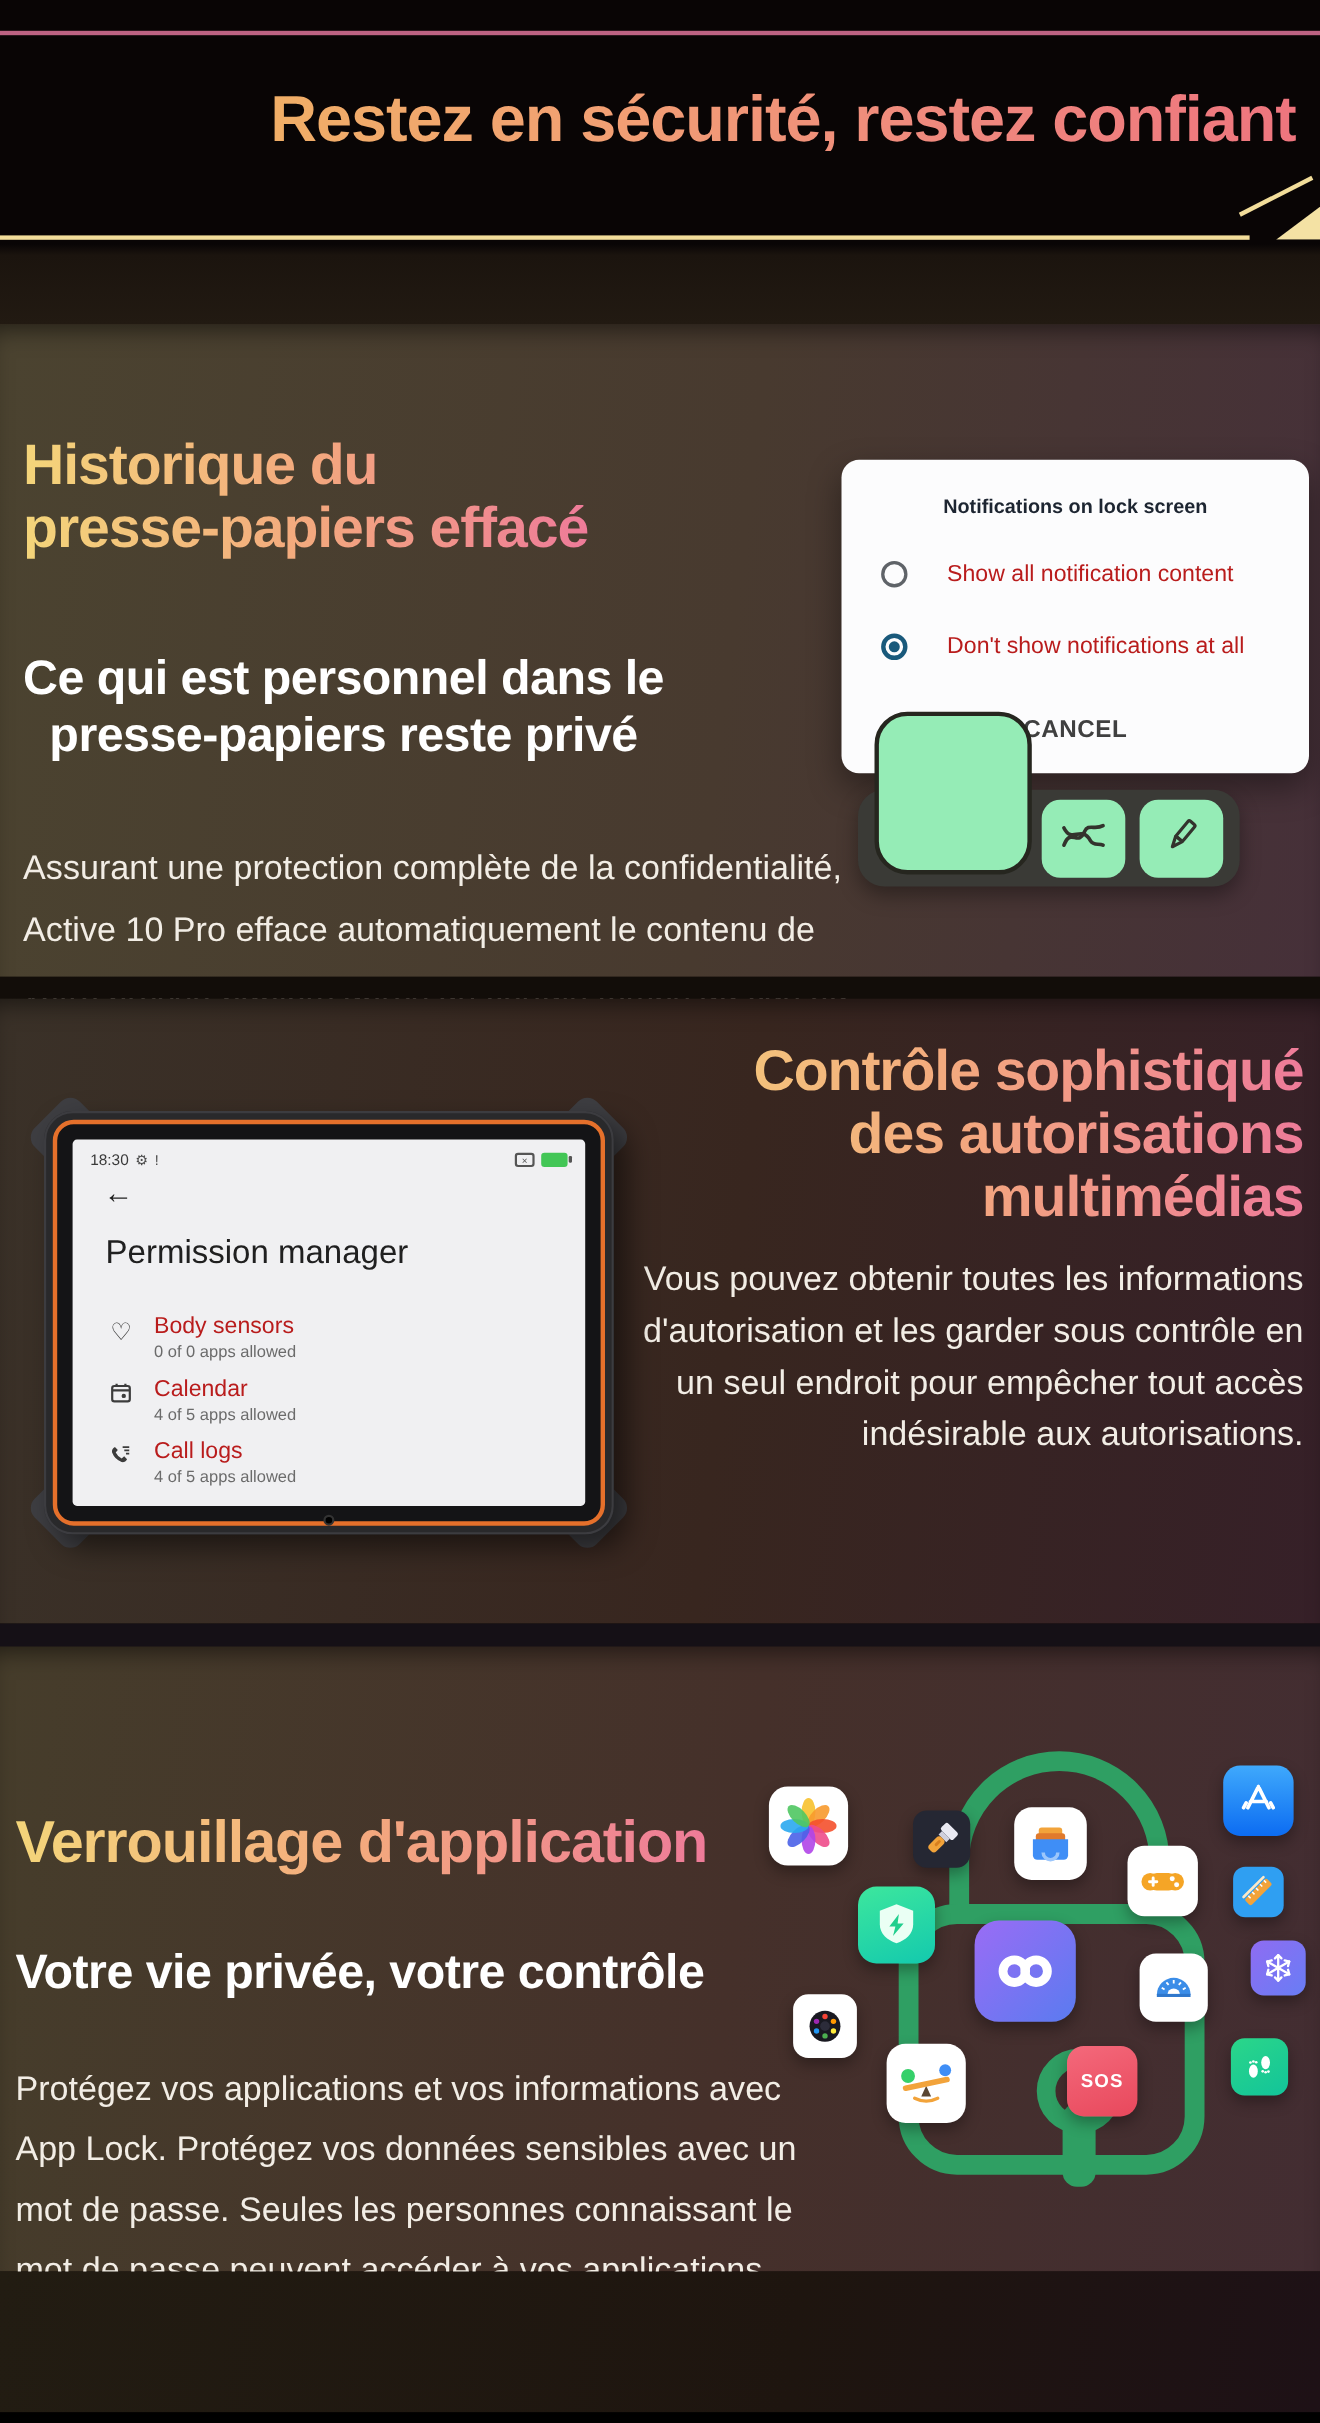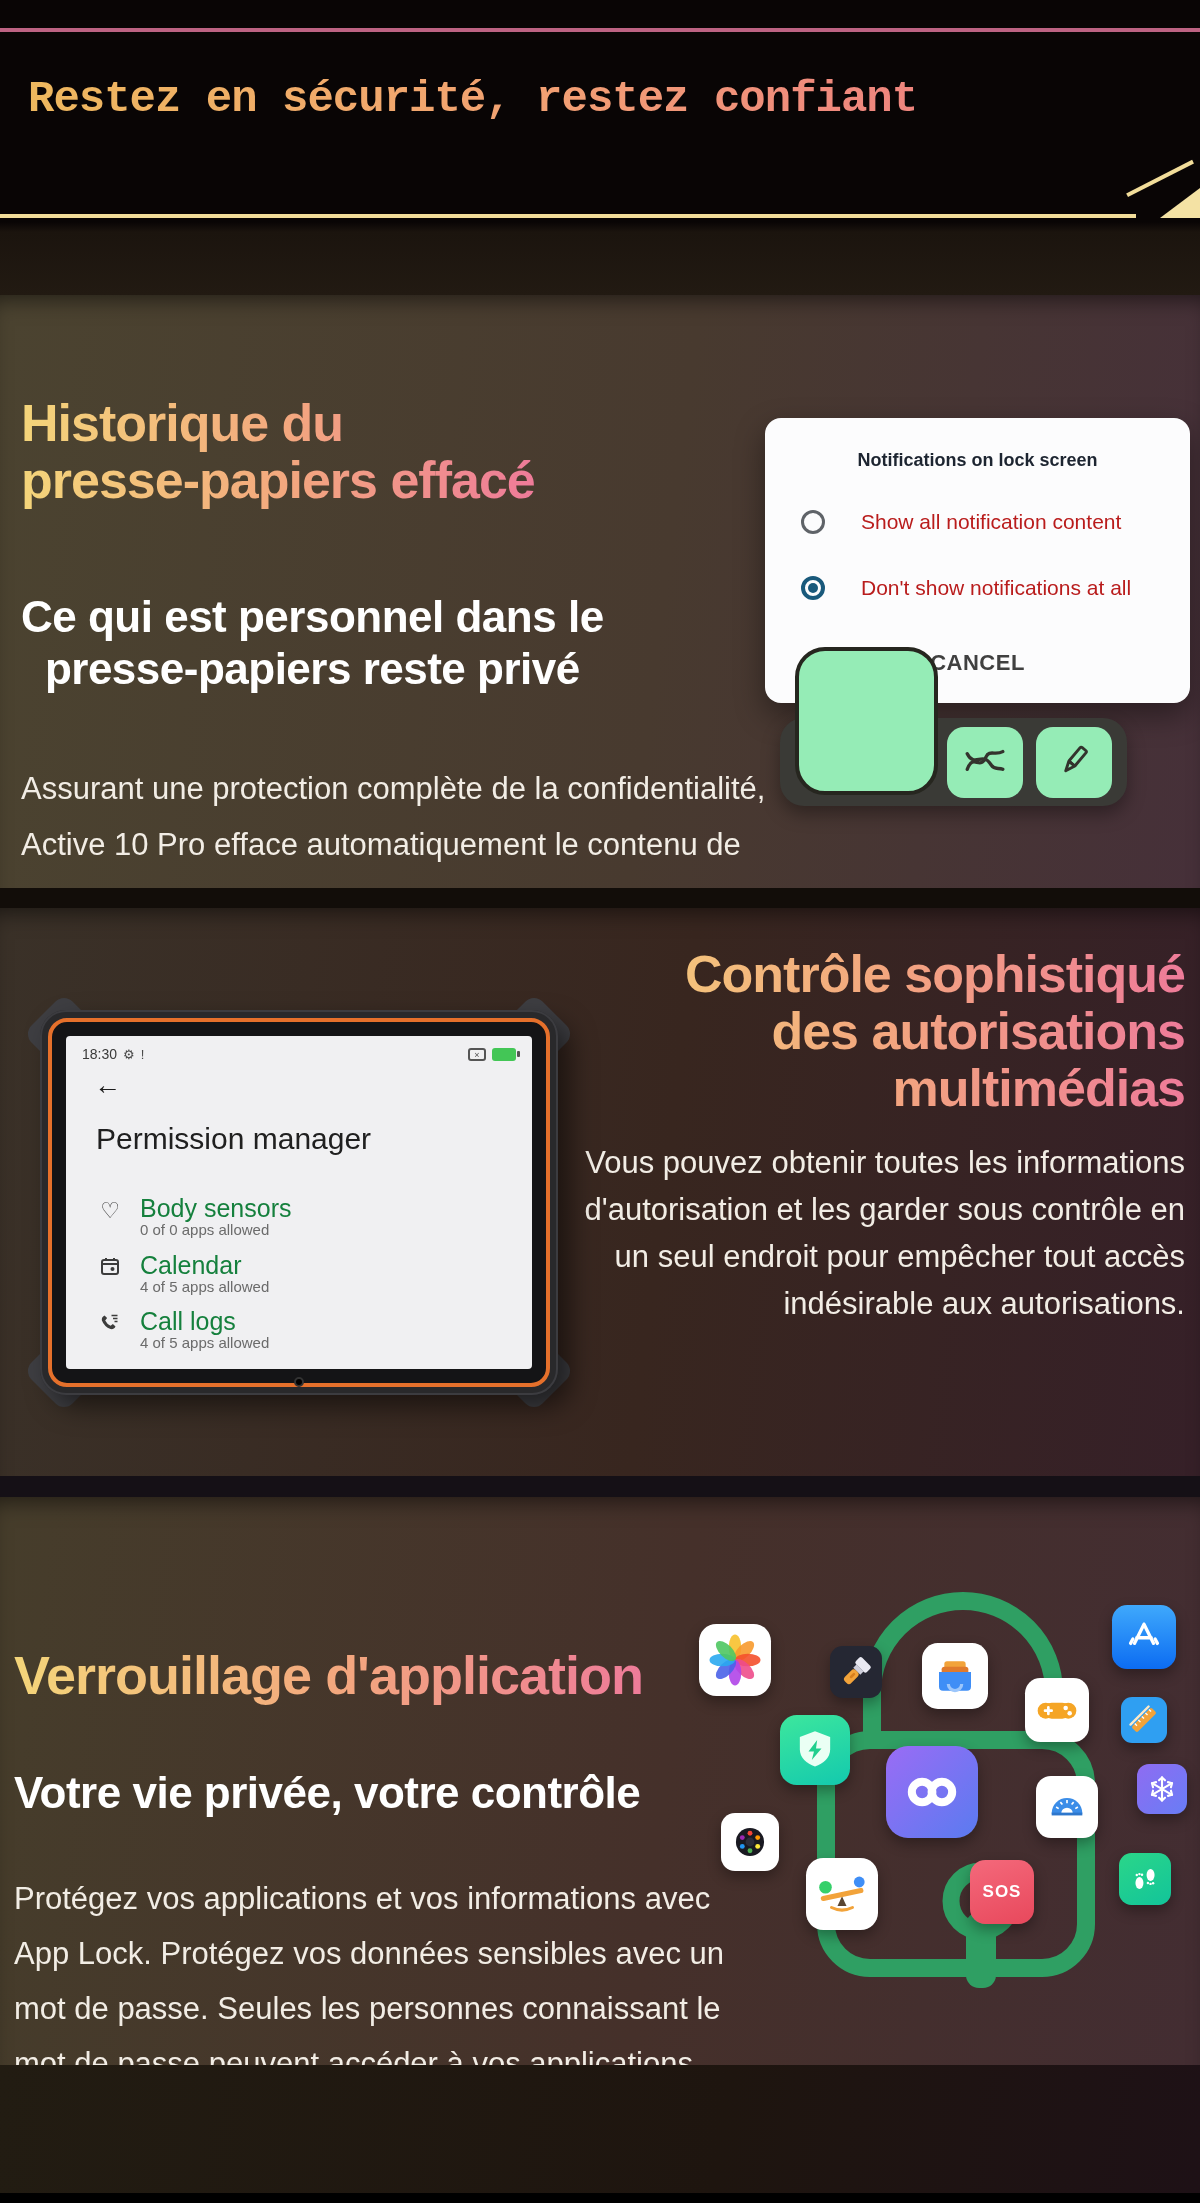--- a/index.html
+++ b/index.html
@@ -4,24 +4,24 @@
 <style>
   html,body{margin:0;padding:0;background:#000;}
   .page{position:relative;width:1200px;height:2203px;overflow:hidden;background:#0a0605;
         font-family:"Liberation Sans",sans-serif;}
   .abs{position:absolute;}
 
   
   .header{position:absolute;top:0;left:0;width:1200px;height:295px;
           background:linear-gradient(180deg,#090505 0,#090505 222px,#1b140e 232px,#221a12 295px);}
   .top-line{position:absolute;top:28px;left:0;width:1200px;height:4px;background:#bd6383;}
-  .header-title{position:absolute;top:74px;left:28px;width:1150px;text-align:left;
-        font-size:44px;font-weight:800;letter-spacing:-1px;
+  .header-title{position:absolute;top:74px;left:28px;width:1150px;text-align:right;
+        font-size:59px;font-weight:800;letter-spacing:-1px;
         background:linear-gradient(90deg,#eeb85e 0%,#f2a073 45%,#ef8a7d 70%,#ee757e 100%);
-        -webkit-background-clip:text;background-clip:text;color:transparent;font-family:Liberation Mono, monospace;}
+        -webkit-background-clip:text;background-clip:text;color:transparent;}
   .gold-line{position:absolute;top:214px;left:0;width:1136px;height:4px;background:#f2dd9a;}
   .gold-diag{position:absolute;top:193px;left:1128px;width:74px;height:4px;background:#f2dd9a;
         transform:rotate(-27deg);transform-origin:left bottom;}
   .gold-wedge{position:absolute;top:188px;left:1160px;width:40px;height:30px;background:#f4e2a4;
         clip-path:polygon(100% 0,100% 100%,0 100%);}
 
   
   .sec1{position:absolute;top:295px;left:0;width:1200px;height:593px;
         background:linear-gradient(97deg,#4b4330 0%,#483a2f 55%,#463039 100%);
         box-shadow:inset 0 16px 22px -12px rgba(0,0,0,.55);}
@@ -99,21 +99,21 @@
   .sb-ico{margin-left:6px;font-size:13px;color:#4a4a4a;}
   .sb-x{width:18px;height:13px;border:2px solid #555;border-radius:3px;font-size:9px;
         line-height:11px;text-align:center;color:#555;margin-right:6px;box-sizing:border-box;}
   .sb-batt{width:24px;height:13px;border-radius:3px;background:#43c656;position:relative;margin-right:2px;}
   .sb-batt::after{content:"";position:absolute;right:-4px;top:3.5px;width:3px;height:6px;
         background:#555;border-radius:1px;}
   .t-back{position:absolute;top:36px;left:28px;font-size:27px;color:#1c1c1c;line-height:1;}
   .t-title{position:absolute;top:86px;left:30px;font-size:30px;color:#202020;}
   .perm-row{position:absolute;left:30px;right:20px;height:50px;}
   .perm-ico{position:absolute;left:0;top:4px;width:28px;text-align:center;font-size:22px;color:#3c3c3c;}
-  .perm-label{position:absolute;left:44px;top:0;font-size:25px;color:#15803d;}
+  .perm-label{position:absolute;left:44px;top:0;font-size:21px;color:#b91c1c;}
   .perm-detail{position:absolute;left:44px;top:27px;font-size:15px;color:#6b6b6b;}
   .t-cam{position:absolute;bottom:8px;left:50%;margin-left:-5px;width:10px;height:10px;
         border-radius:50%;background:#000;border:2px solid #333;box-sizing:border-box;}
 
   
   .s3-title{left:14px;top:148px;font-size:54px;line-height:60px;}
   .s3-sub{left:14px;top:270px;font-size:44px;line-height:52px;}
   .s3-body{left:14px;top:374px;font-size:31px;line-height:55px;width:740px;}
 
   

